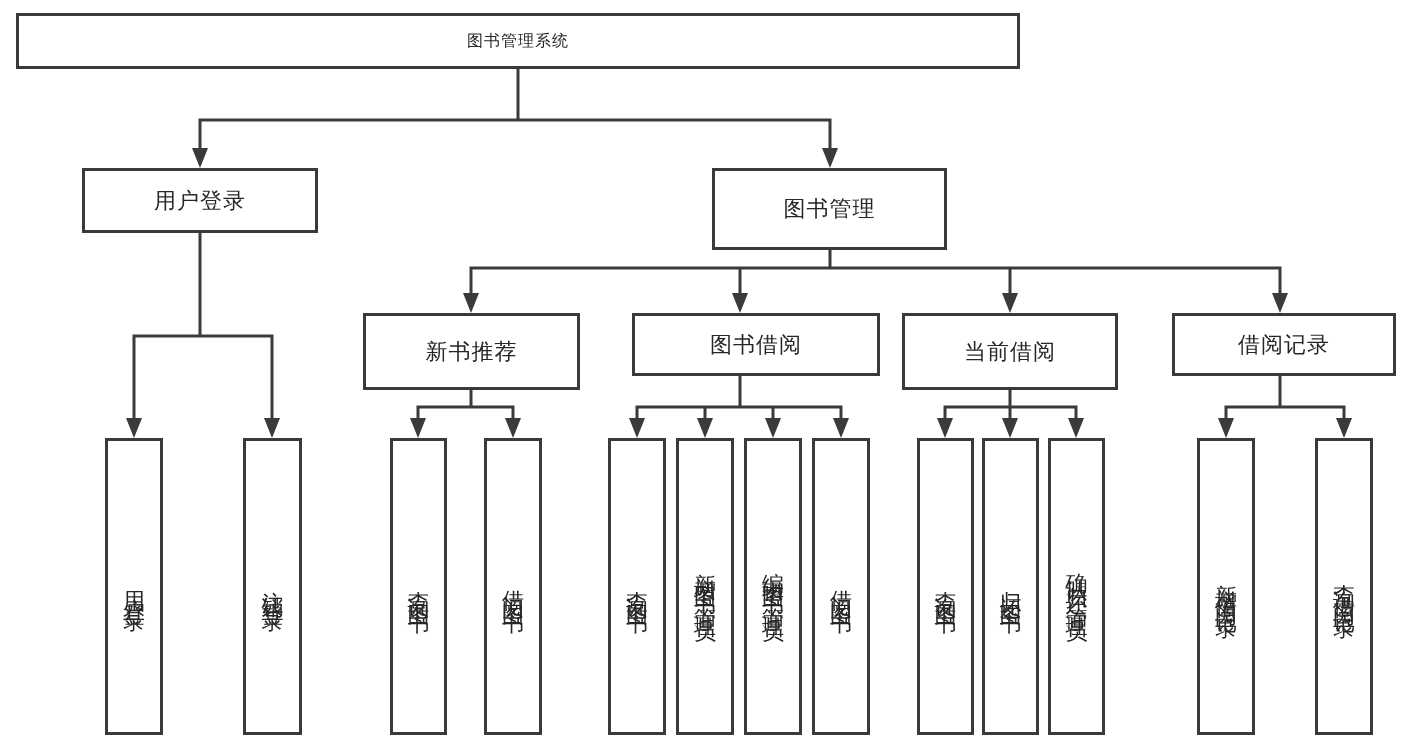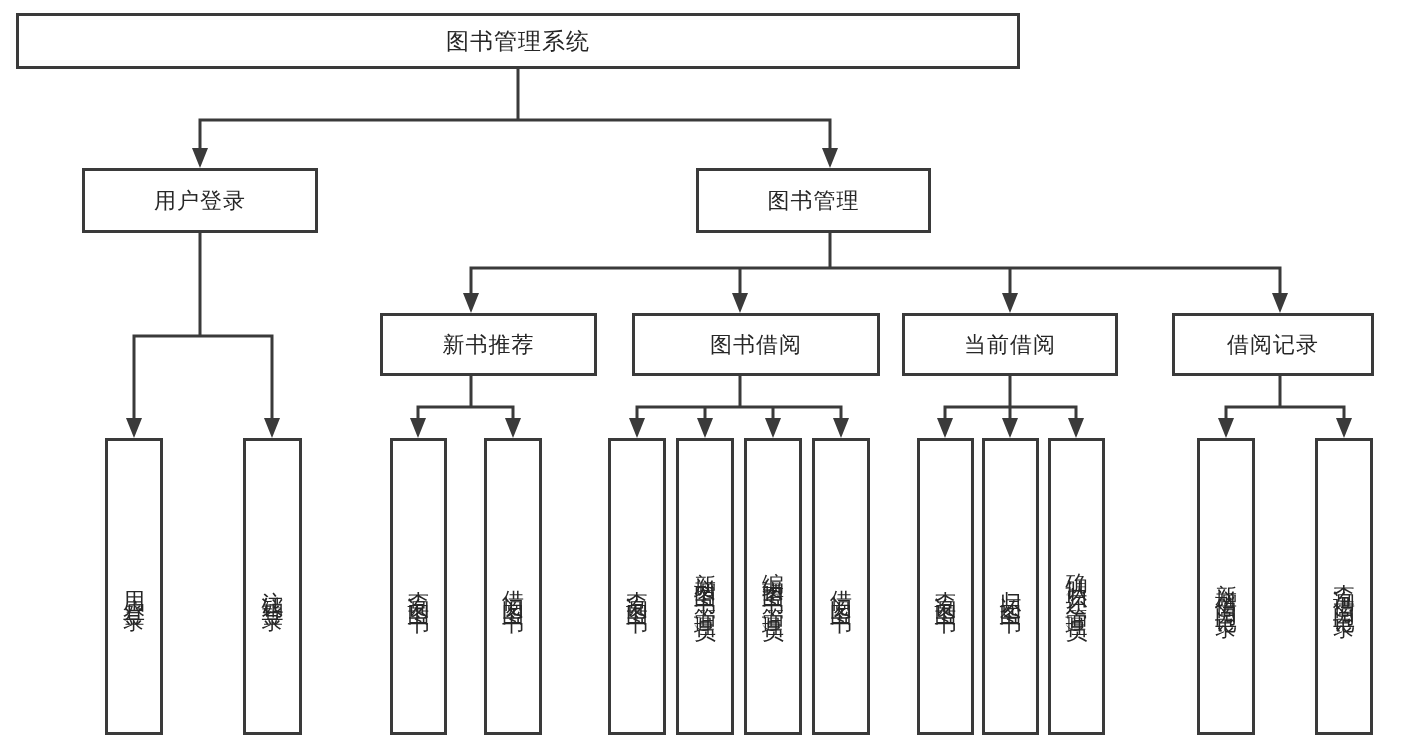--- a/index.html
+++ b/index.html
@@ -31,21 +31,21 @@
     align-items: center;
     justify-content: center;
   }
   .box .lbl {
     font-size: 22px;
     letter-spacing: 1px;
     color: var(--text, #262626);
     white-space: nowrap;
   }
   .box.root-box .lbl {
-    font-size: 23px;
+    font-size: 16px;
   }
   .box.vert .lbl {
     writing-mode: vertical-rl;
     text-orientation: mixed;
     font-size: 22px;
     letter-spacing: 7px;
     white-space: normal;
     line-height: 1;
   }
   .watermark {
@@ -94,34 +94,34 @@
     </g>
   </svg>
 
   <div class="box root-box" style="left:16px;top:13px;width:1004px;height:56px">
     <span class="lbl">图书管理系统</span>
   </div>
 
   <div class="box" style="left:82px;top:168px;width:236px;height:65px">
     <span class="lbl">用户登录</span>
   </div>
-  <div class="box" style="left:696px;top:168px;width:235px;height:65px">
+  <div class="box" style="left:712px;top:168px;width:235px;height:82px">
     <span class="lbl">图书管理</span>
   </div>
 
-  <div class="box" style="left:380px;top:313px;width:217px;height:63px">
+  <div class="box" style="left:363px;top:313px;width:217px;height:77px">
     <span class="lbl">新书推荐</span>
   </div>
   <div class="box" style="left:632px;top:313px;width:248px;height:63px">
     <span class="lbl">图书借阅</span>
   </div>
-  <div class="box" style="left:902px;top:313px;width:216px;height:63px">
+  <div class="box" style="left:902px;top:313px;width:216px;height:77px">
     <span class="lbl">当前借阅</span>
   </div>
-  <div class="box" style="left:1172px;top:313px;width:202px;height:63px">
+  <div class="box" style="left:1172px;top:313px;width:224px;height:63px">
     <span class="lbl">借阅记录</span>
   </div>
 
   <div class="box vert" style="left:105px;top:438px;width:58px;height:297px">
     <span class="lbl">用户登录</span>
   </div>
   <div class="box vert" style="left:243px;top:438px;width:59px;height:297px">
     <span class="lbl">注销登录</span>
   </div>
 

